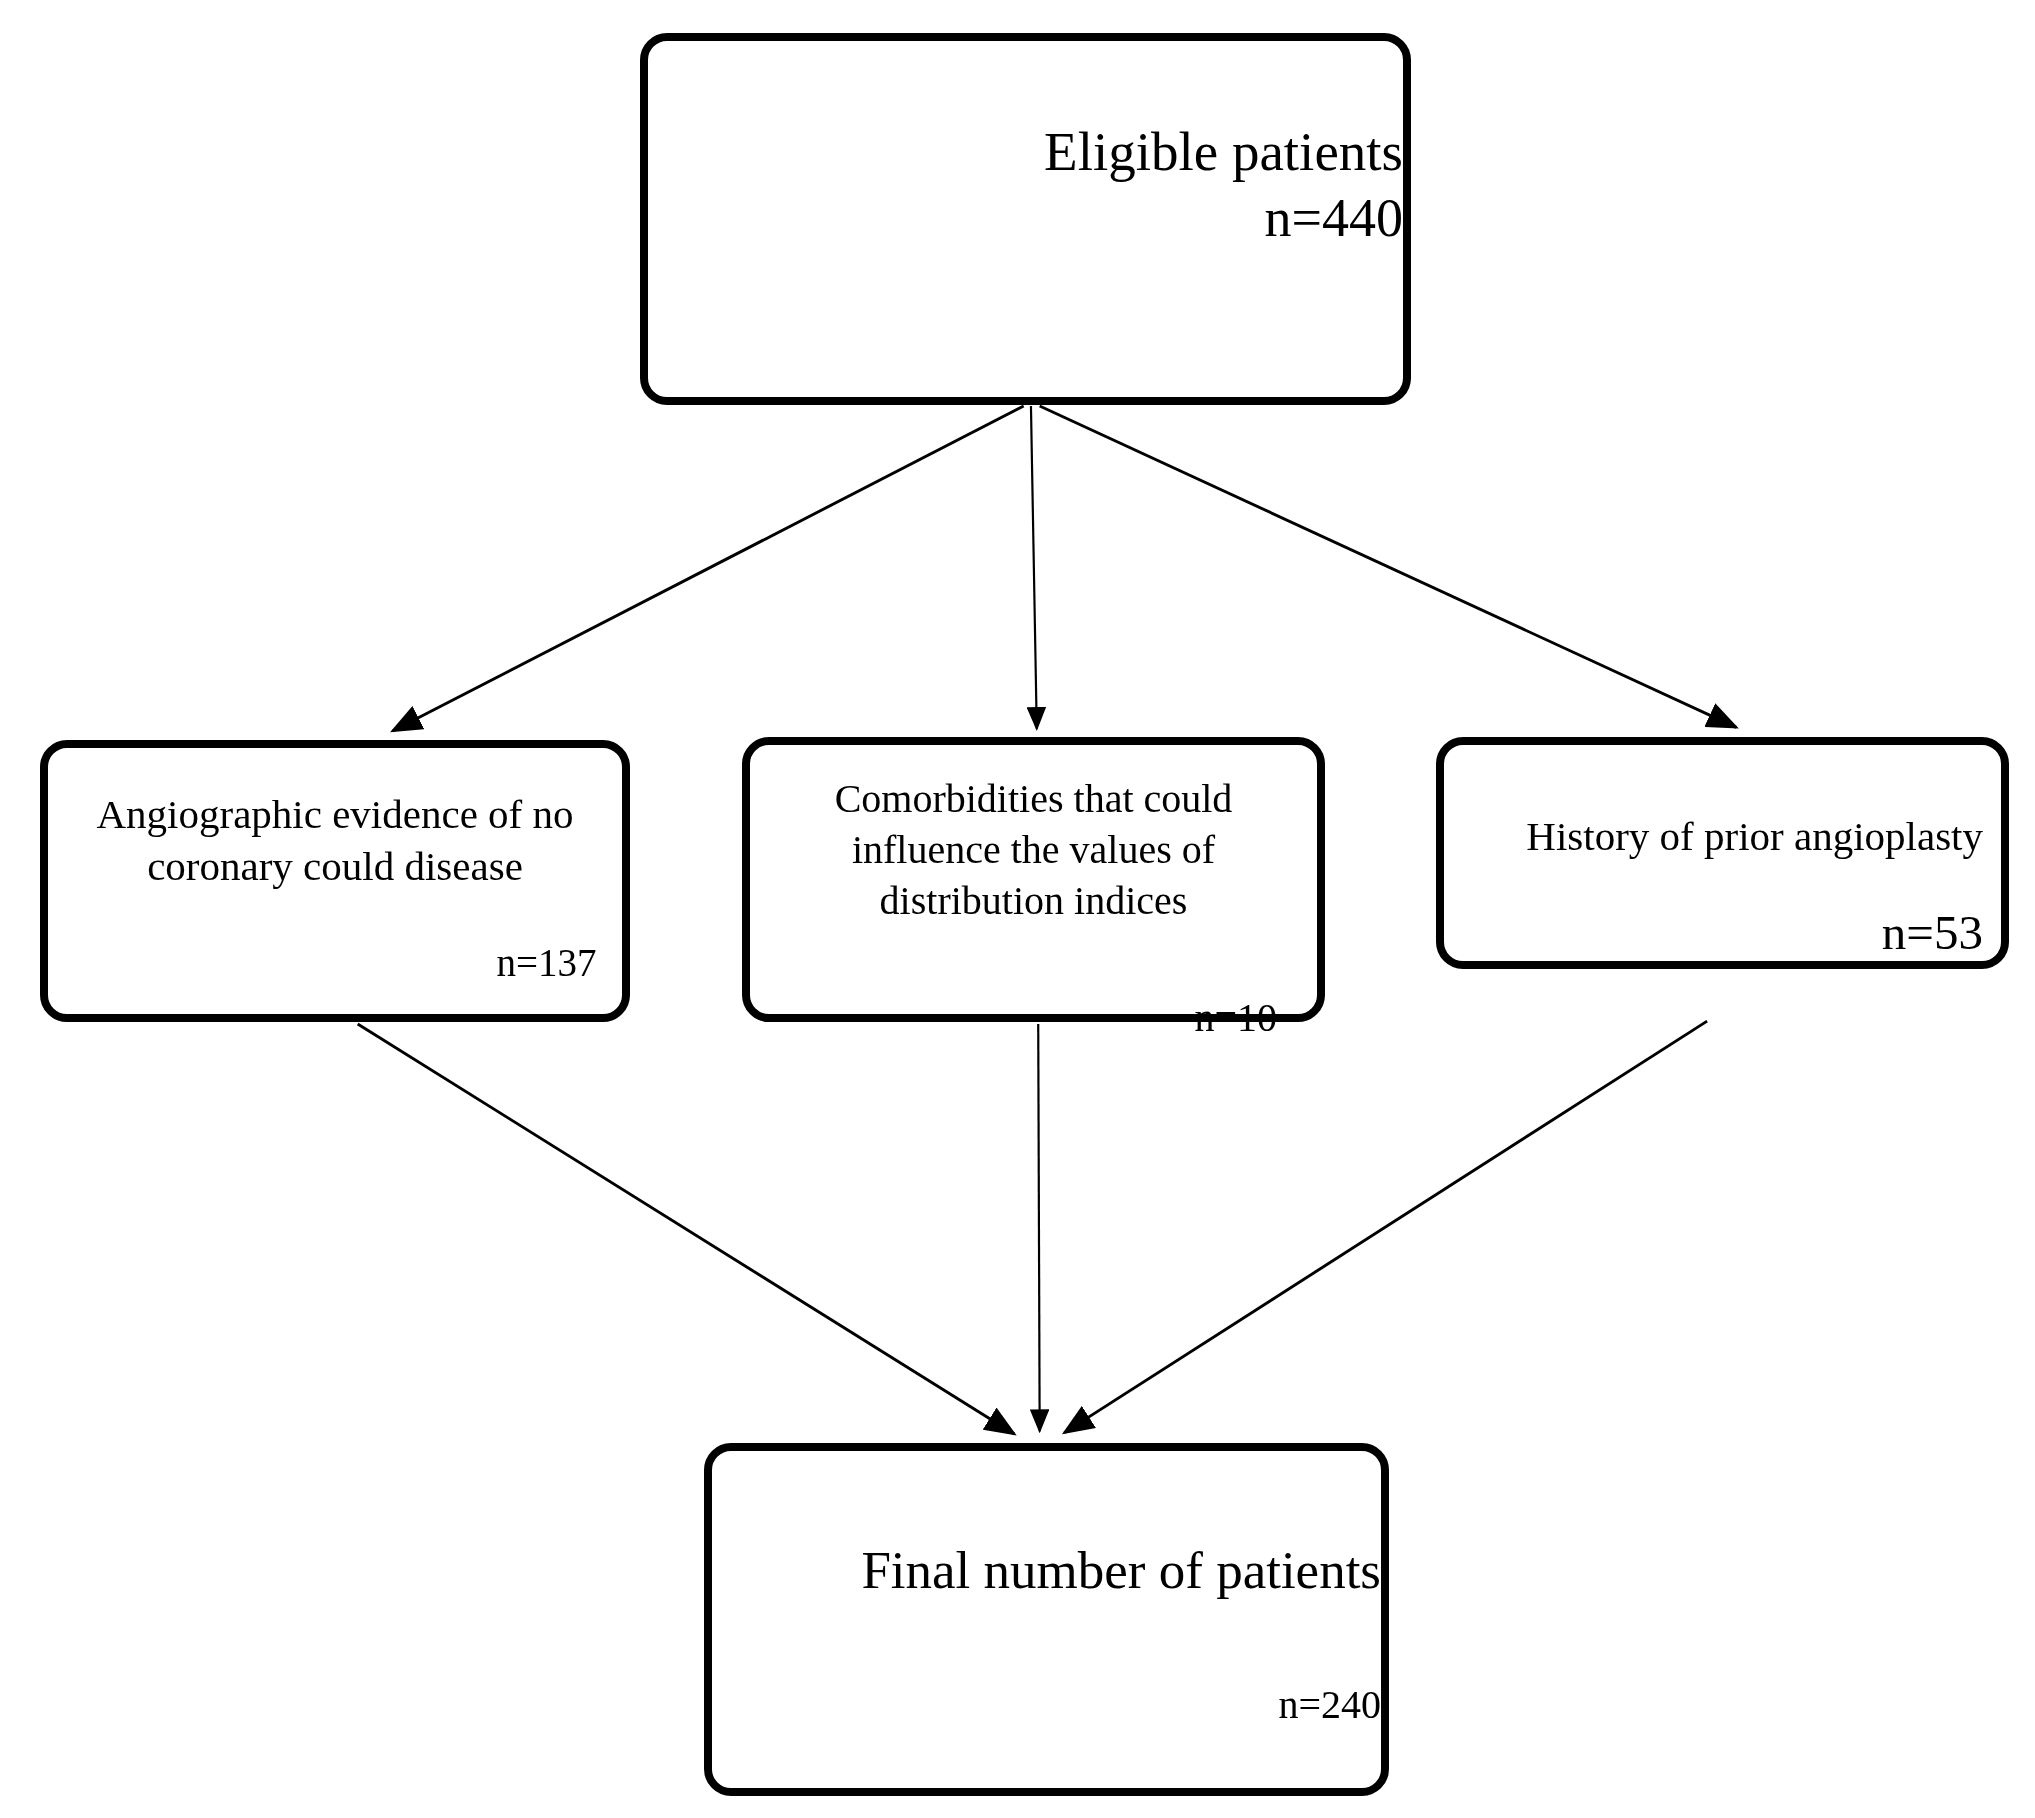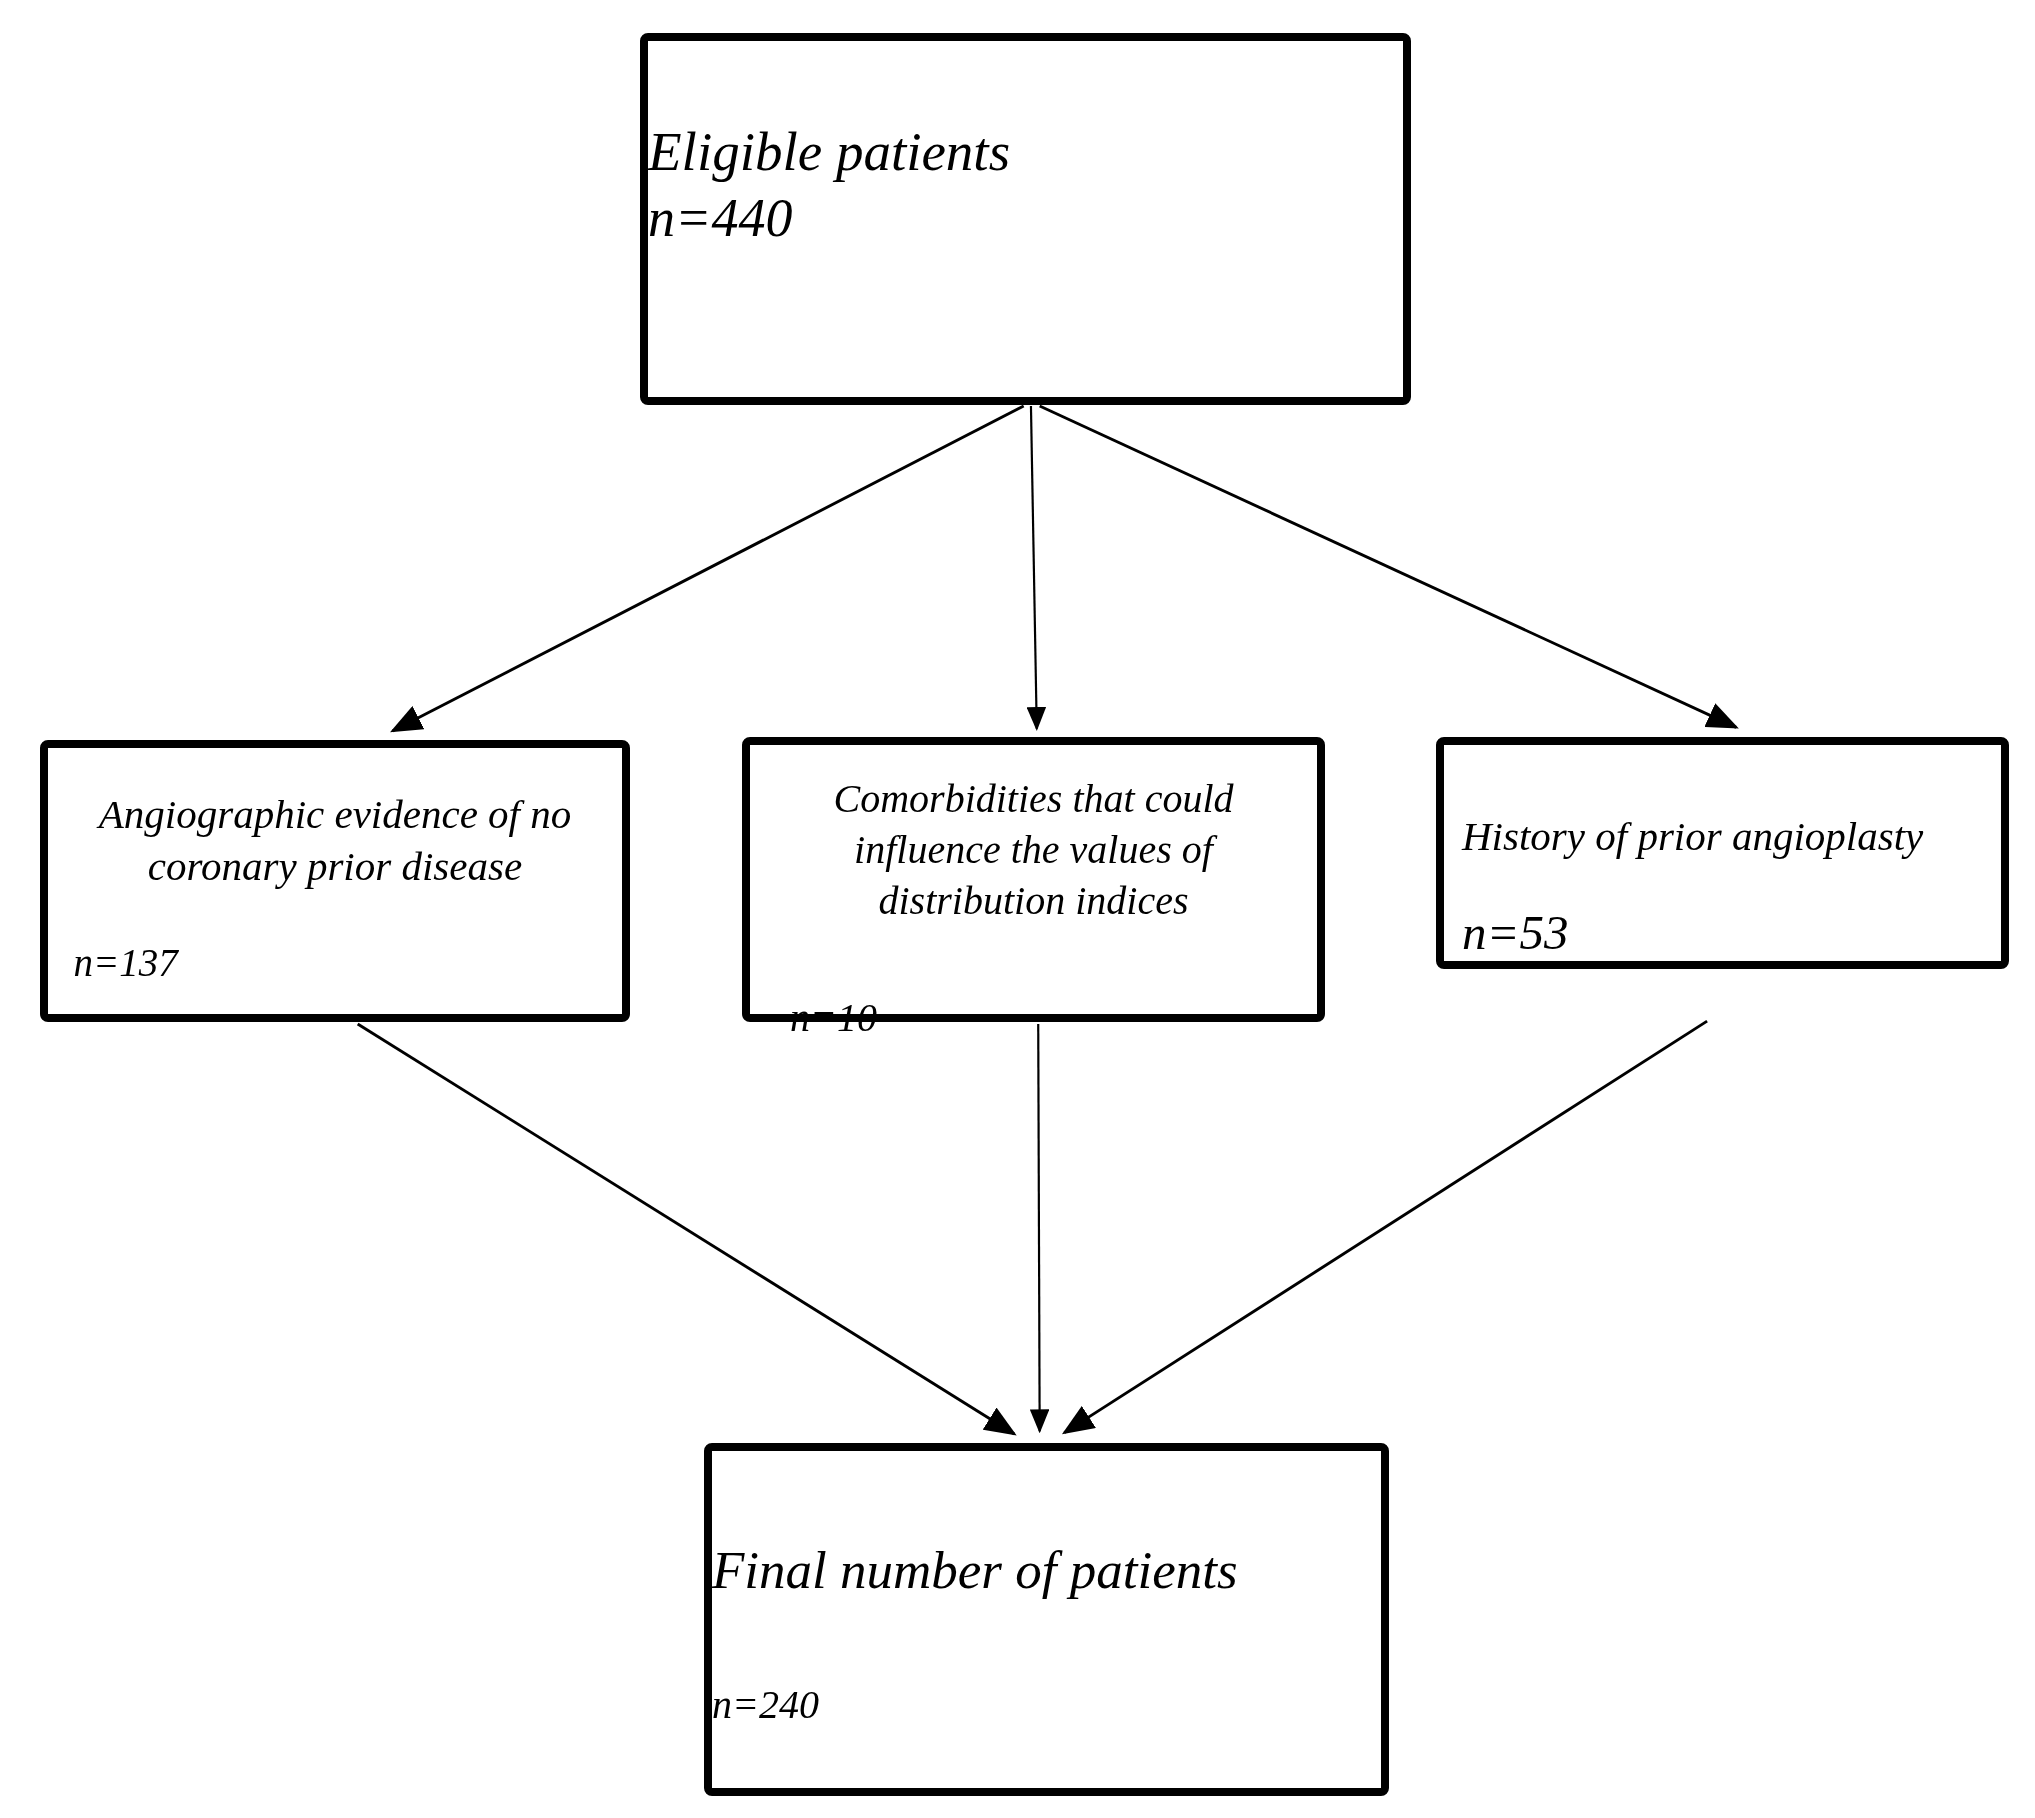--- a/index.html
+++ b/index.html
@@ -19,27 +19,26 @@
     position: absolute;
     left: 0;
     top: 0;
     width: 2035px;
     height: 1819px;
   }
   .node {
     position: absolute;
     box-sizing: border-box;
     border: 8.7px solid #000000;
-    border-radius: 8px;
+    border-radius: 27px;
     background: #ffffff;
     display: flex;
     flex-direction: column;
-    align-items: flex-start;
+    align-items: flex-end;
     text-align: center;
-    font-style: italic;
   }
   .node .label {
     display: block;
     line-height: 1.28;
   }
   .node .count {
     display: block;
   }
   
   .node-eligible {
@@ -109,21 +108,21 @@
     <line x1="1428" y1="1408" x2="1430" y2="1968" stroke="#000000" stroke-width="3" marker-end="url(#ah)"></line>
     <line x1="2348" y1="1404" x2="1464" y2="1970" stroke="#000000" stroke-width="4" marker-end="url(#ah)"></line>
   </svg>
 
   <div class="node node-eligible">
     <span class="label">Eligible patients</span>
     <span class="count">n=440</span>
   </div>
 
   <div class="node node-angiographic">
-    <span class="label">Angiographic evidence of no coronary prior disease</span>
+    <span class="label">Angiographic evidence of no coronary could disease</span>
     <span class="count">n=137</span>
   </div>
 
   <div class="node node-comorbidities">
     <span class="label">Comorbidities that could influence the values of distribution indices</span>
     <span class="count">n=10</span>
   </div>
 
   <div class="node node-angioplasty">
     <span class="label">History of prior angioplasty</span>

